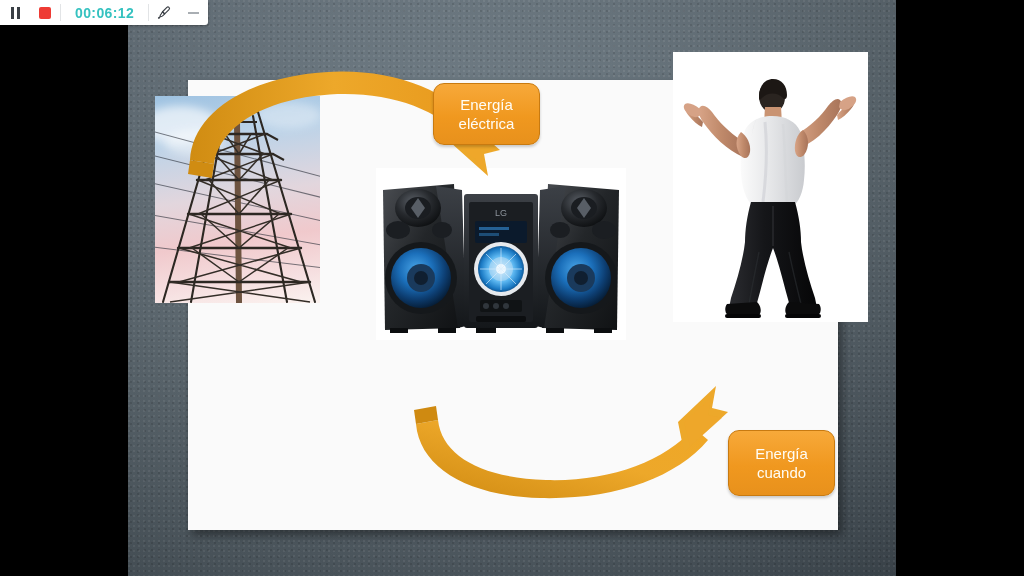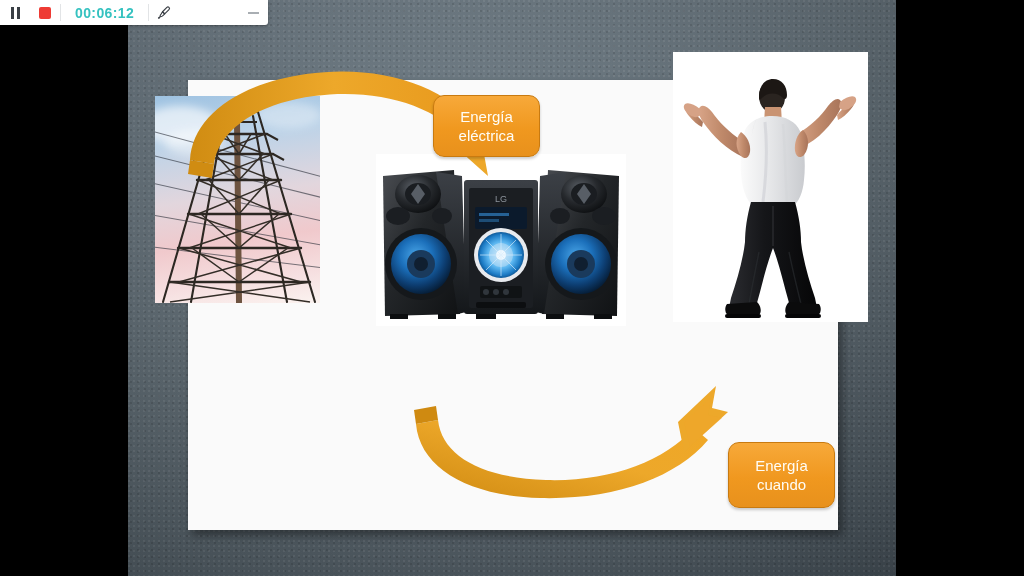--- a/index.html
+++ b/index.html
@@ -42,42 +42,42 @@
 
   
   .photo-tower{left:27px;top:96px;width:165px;height:207px;}
   .sky{position:absolute;inset:0;
      background:linear-gradient(172deg,#9fc3e2 0%,#bcd3e8 22%,#e2d6dd 48%,#f0c9cc 68%,#f6dfe0 86%,#fbf3f0 100%);}
   .cloud{position:absolute;border-radius:50%;background:rgba(255,255,255,.62);filter:blur(4px);}
   .wire{position:absolute;height:1.2px;background:rgba(40,45,55,.62);transform-origin:left center;}
   .tower-svg{position:absolute;inset:0;}
 
   
-  .photo-stereo{left:248px;top:154px;width:250px;height:172px;}
+  .photo-stereo{left:248px;top:168px;width:250px;height:172px;}
   .stereo-svg{position:absolute;inset:0;}
 
   
   .photo-dancer{left:545px;top:52px;width:195px;height:270px;}
   .dancer-svg{position:absolute;inset:0;}
 
   
   .arrow-layer{position:absolute;inset:0;pointer-events:none;}
 
   
   .label-box{position:absolute;background:linear-gradient(180deg,#f7a93a 0%,#f0981f 55%,#e8911c 100%);
      border:1.4px solid #c87a10;border-radius:11px;
      box-shadow:0 2px 3px rgba(0,0,0,.2);
      display:flex;flex-direction:column;align-items:center;justify-content:center;
-     color:#fffdf6;font-size:15px;line-height:1.3;text-align:center;margin-top:12px;}
+     color:#fffdf6;font-size:15px;line-height:1.3;text-align:center;}
   .label-electrica{left:305px;top:83px;width:105px;height:60px;}
   .label-sonora{left:600px;top:430px;width:105px;height:64px;}
   .label-line{display:block;}
 
   
-  .rec-toolbar{position:absolute;left:0;top:0;width:268px;height:25px;
+  .rec-toolbar{position:absolute;left:0;top:0;width:208px;height:25px;
      background:#ffffff;border-bottom-right-radius:3px;
      box-shadow:0 1px 3px rgba(0,0,0,.35);
      display:flex;align-items:center;z-index:50;}
   .rec-group{display:flex;align-items:center;height:100%;}
   .rec-btn{display:flex;align-items:center;justify-content:center;
      width:30px;height:25px;cursor:pointer;}
   .rec-sep{width:1px;height:17px;background:#e2e4e6;}
   .pause-ico{display:flex;gap:3px;}
   .pause-ico i{display:block;width:3px;height:12px;background:#3a3f45;}
   .stop-ico{width:12px;height:12px;background:#ee3b34;border-radius:2px;}

